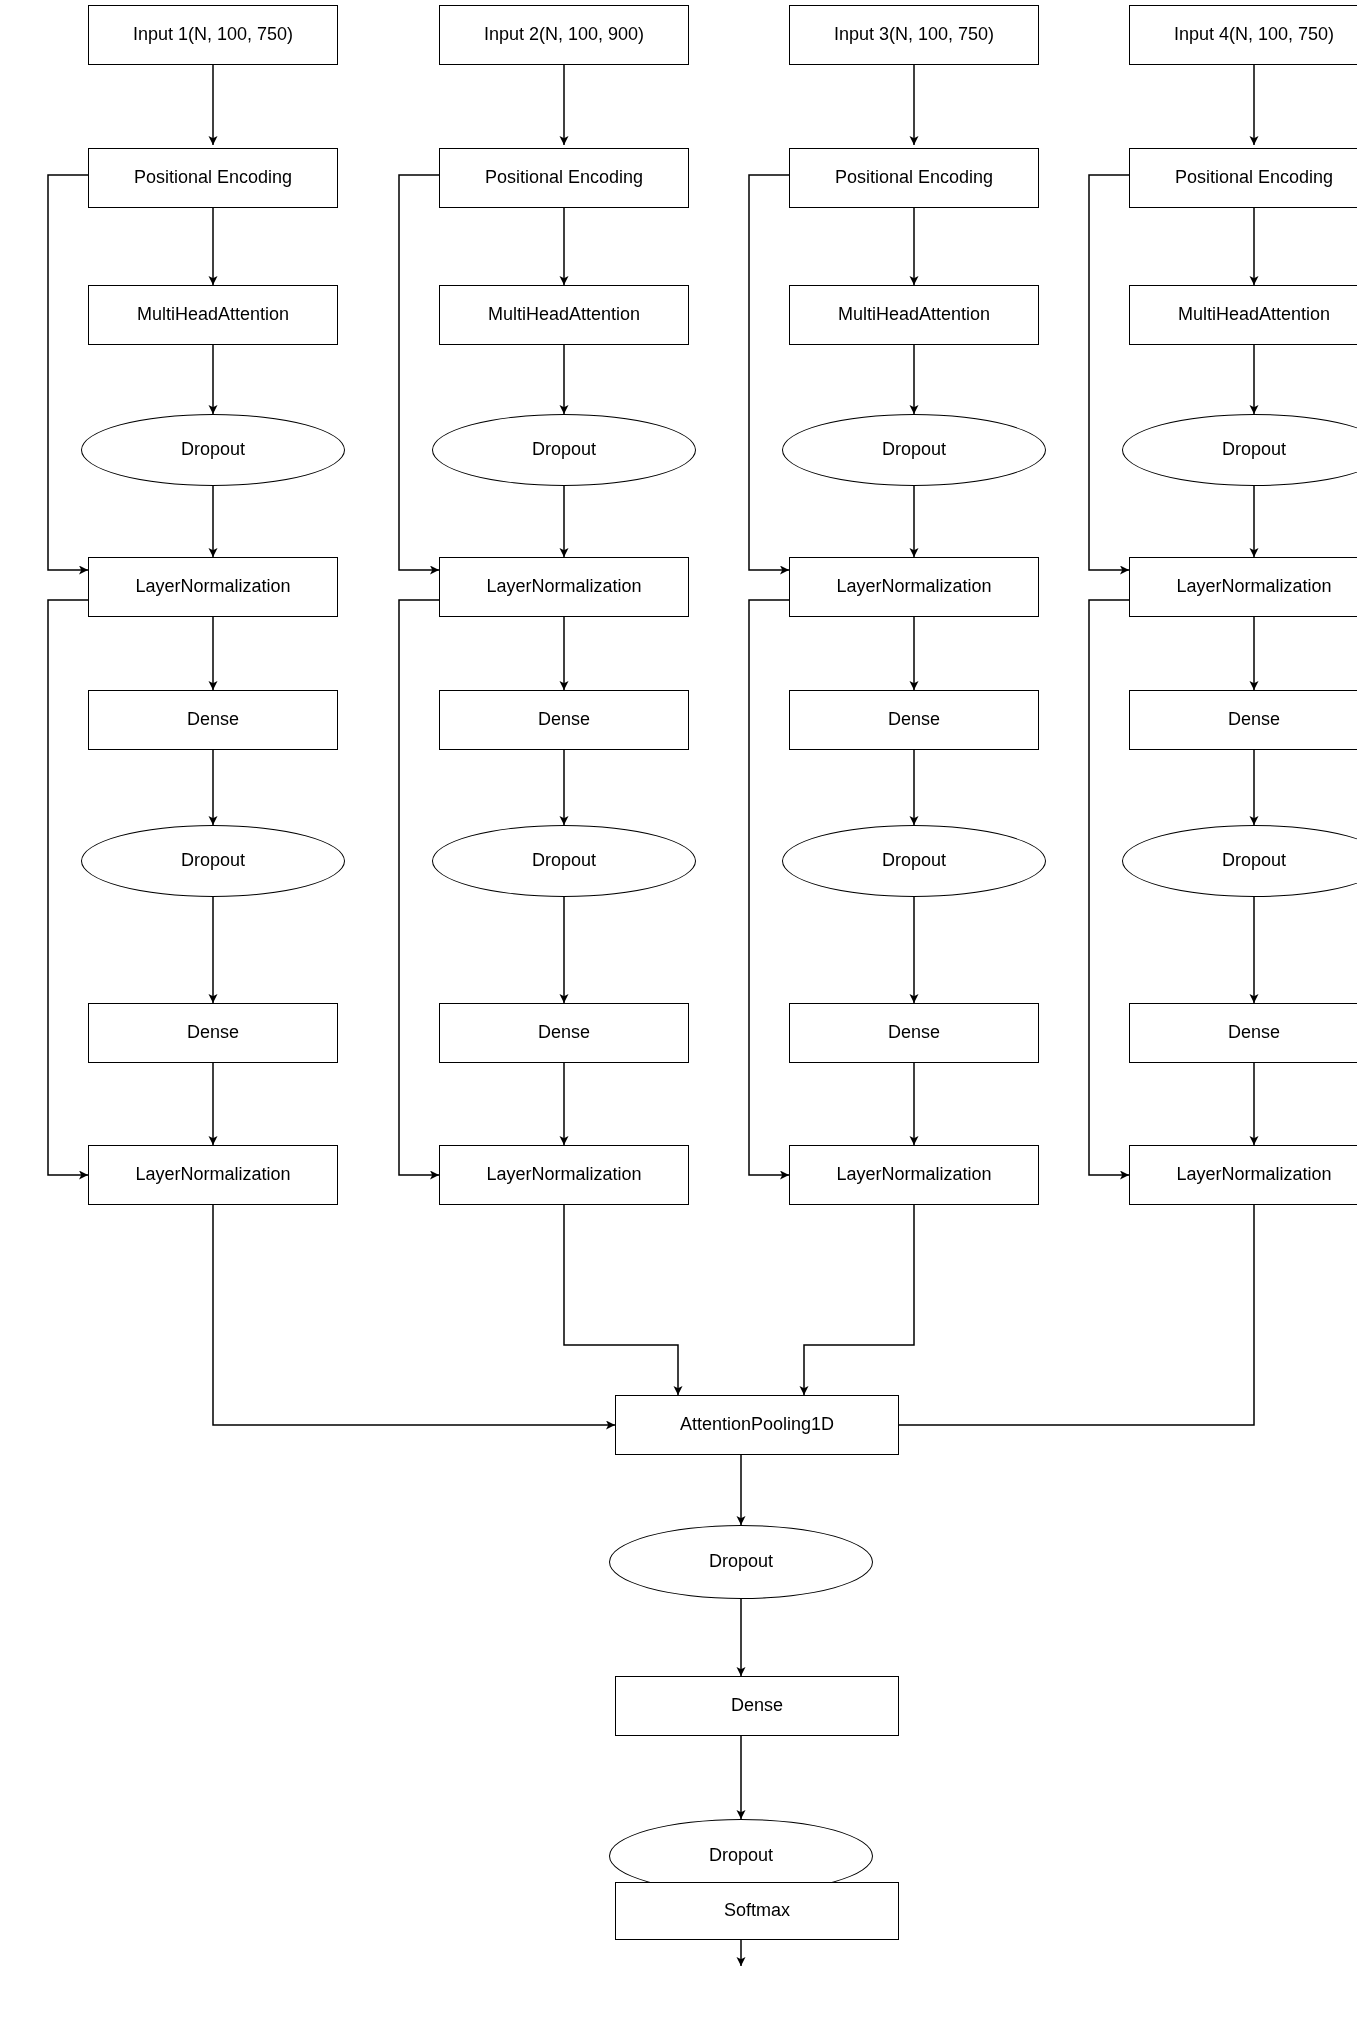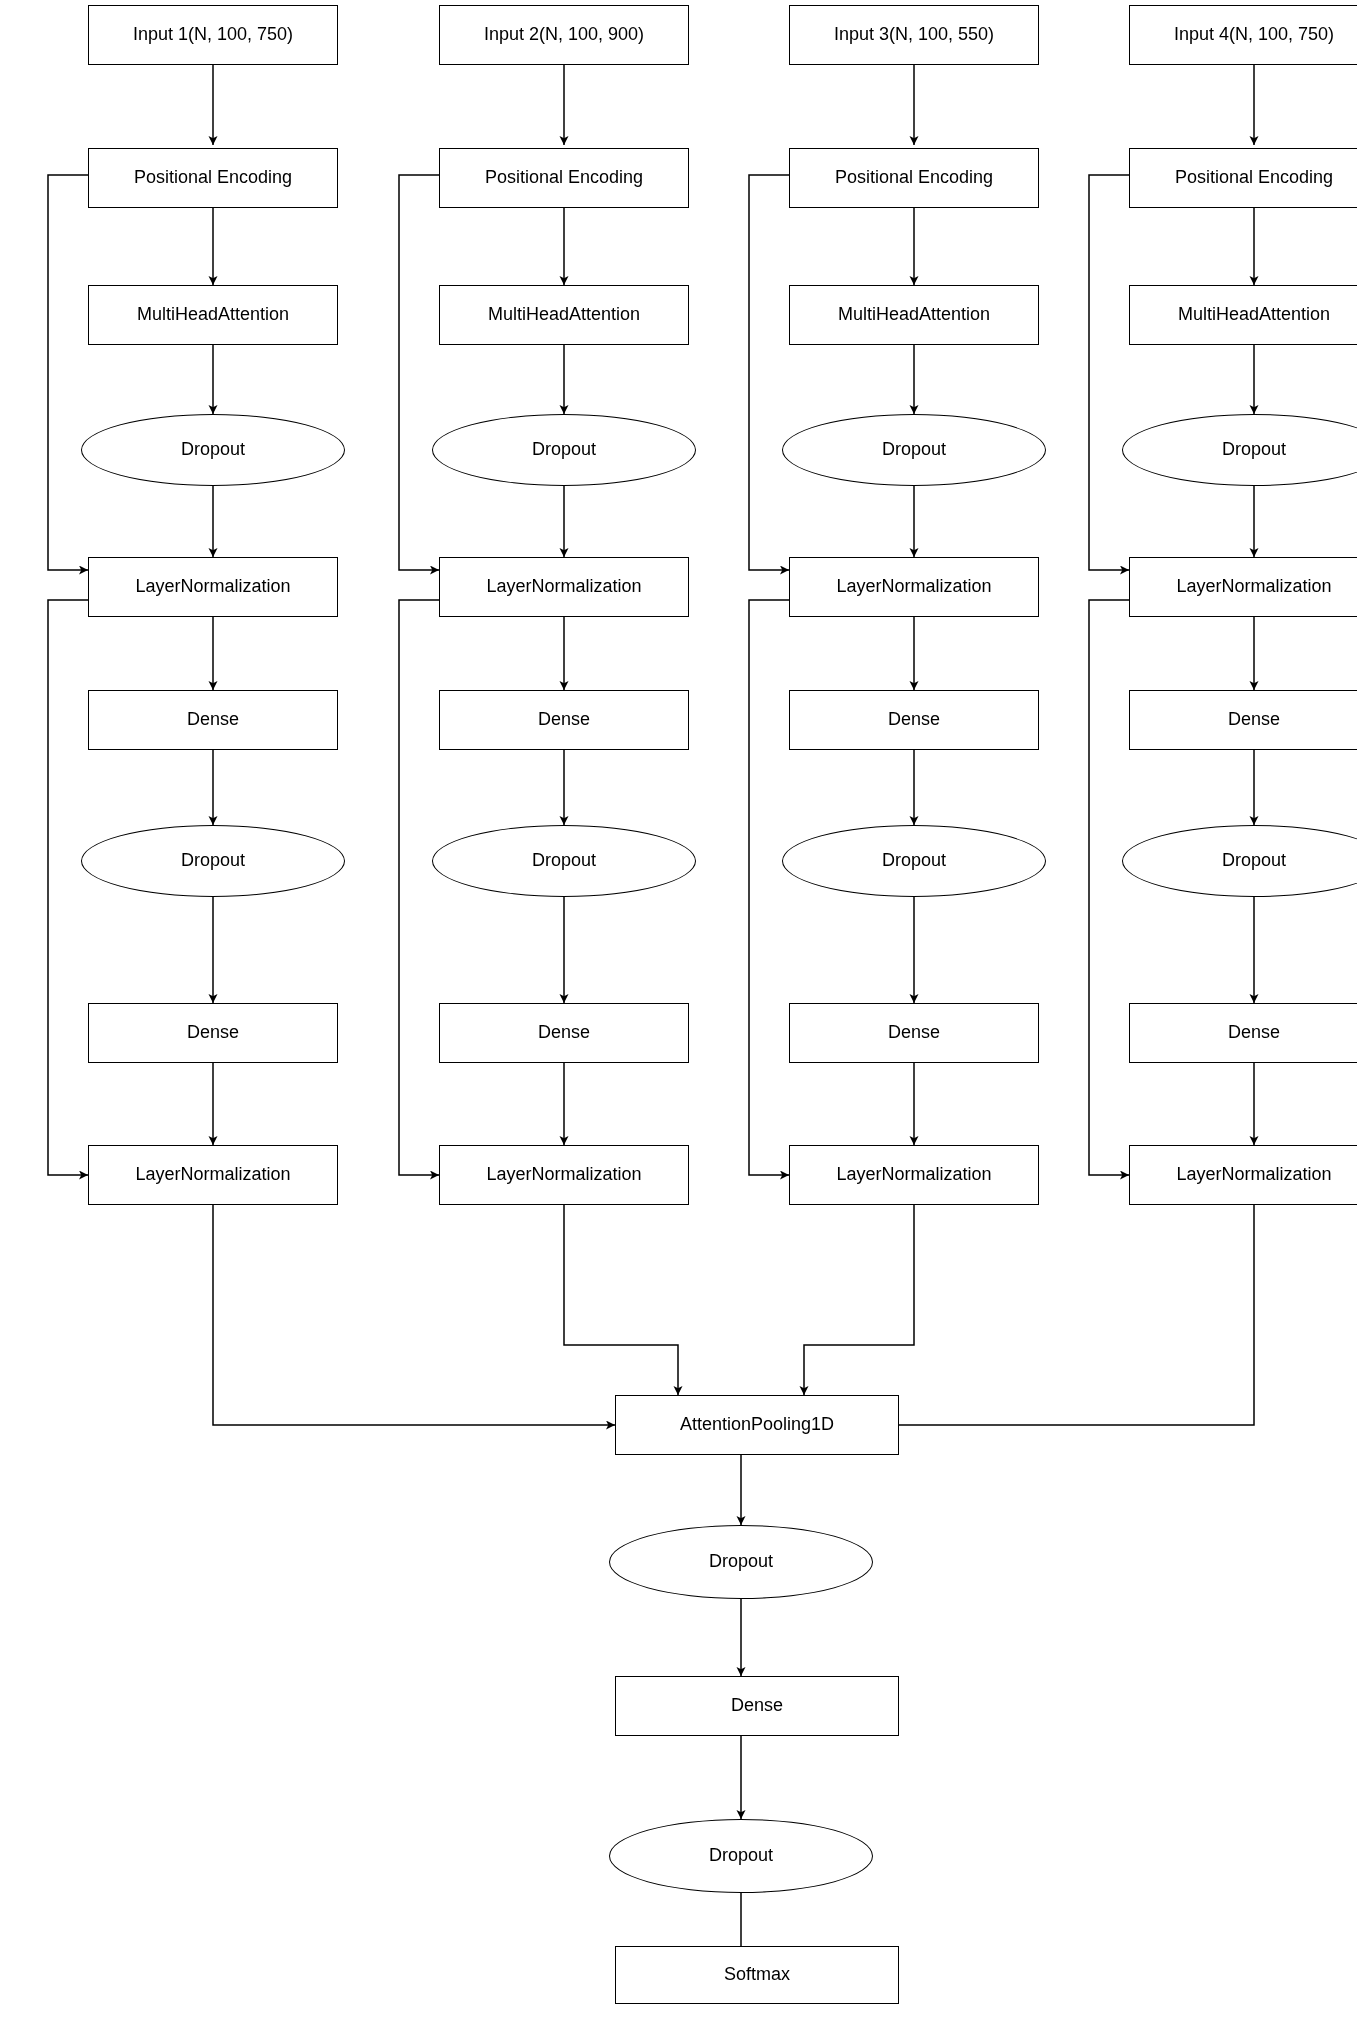--- a/index.html
+++ b/index.html
@@ -45,21 +45,21 @@
   .r-do2{top:825px}
   .r-d2{top:1003px}
   .r-ln2{top:1145px}
   
   .trect{left:579px;width:284px;height:60px;}
   .tellipse{left:573px;width:264px;height:74px;border-radius:50%;}
   .r-ap{top:1395px}
   .r-tdo1{top:1525px}
   .r-td{top:1676px}
   .r-tdo2{top:1819px}
-  .r-sm{top:1946px;height:58px}
+  .r-sm{top:1882px;height:58px}
 </style>
 </head>
 <body>
 
 <div class="canvas">
 
   <svg class="wires" width="1357" height="2031" viewBox="0 0 1357 2031" xmlns="http://www.w3.org/2000/svg">
     <defs>
       <marker id="arr" markerUnits="userSpaceOnUse" markerWidth="12" markerHeight="12" refX="9" refY="4.5" orient="auto">
         <path d="M0,0 L9,4.5 L0,9 L2.3,4.5 Z" fill="#000000"></path>
@@ -133,21 +133,21 @@
   <div class="node rect cb2 r-input">Input 2(N, 100, 900)</div>
   <div class="node rect cb2 r-pe">Positional Encoding</div>
   <div class="node rect cb2 r-mha">MultiHeadAttention</div>
   <div class="node ellipse ce2 r-do1">Dropout</div>
   <div class="node rect cb2 r-ln1">LayerNormalization</div>
   <div class="node rect cb2 r-d1">Dense</div>
   <div class="node ellipse ce2 r-do2">Dropout</div>
   <div class="node rect cb2 r-d2">Dense</div>
   <div class="node rect cb2 r-ln2">LayerNormalization</div>
 
-  <div class="node rect cb3 r-input">Input 3(N, 100, 550)</div>
+  <div class="node rect cb3 r-input">Input 3(N, 100, 750)</div>
   <div class="node rect cb3 r-pe">Positional Encoding</div>
   <div class="node rect cb3 r-mha">MultiHeadAttention</div>
   <div class="node ellipse ce3 r-do1">Dropout</div>
   <div class="node rect cb3 r-ln1">LayerNormalization</div>
   <div class="node rect cb3 r-d1">Dense</div>
   <div class="node ellipse ce3 r-do2">Dropout</div>
   <div class="node rect cb3 r-d2">Dense</div>
   <div class="node rect cb3 r-ln2">LayerNormalization</div>
 
   <div class="node rect cb4 r-input">Input 4(N, 100, 750)</div>

